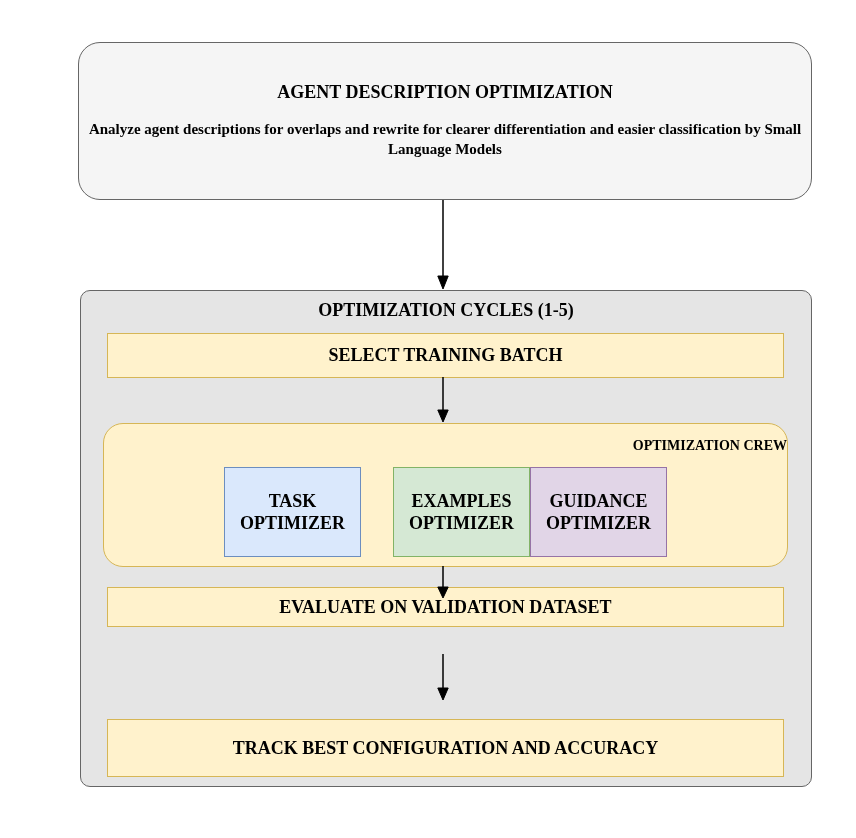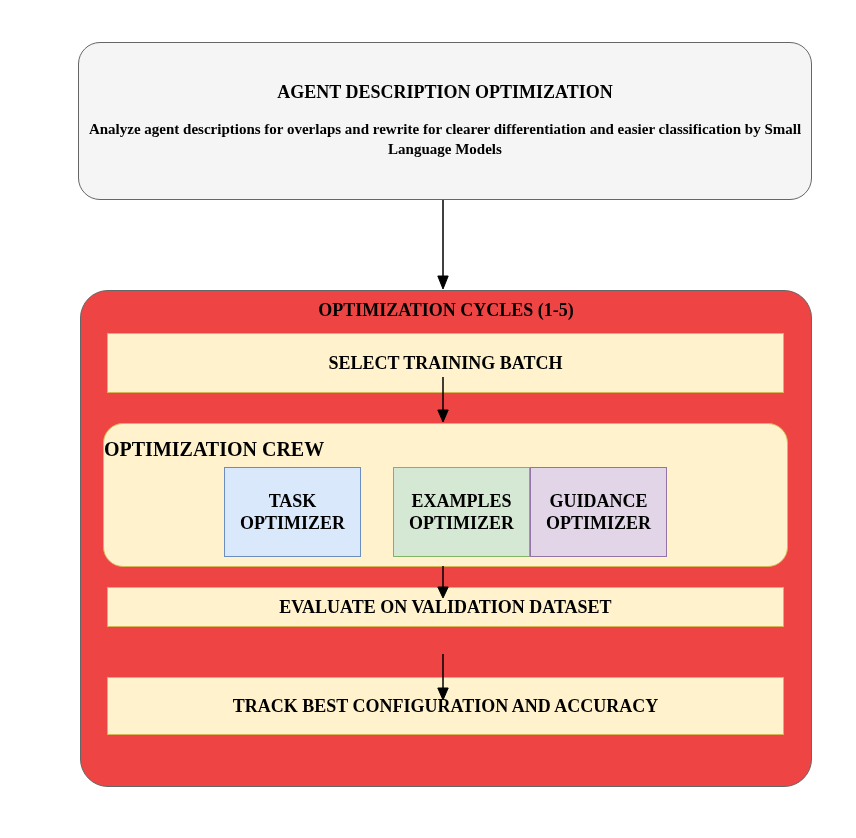--- a/index.html
+++ b/index.html
@@ -47,23 +47,23 @@
     padding: 0 6px;
     max-width: 726px;
   }
 
   
   .cycles {
     position: absolute;
     left: 80px; top: 290px;
     width: 732px; height: 497px;
     box-sizing: border-box;
-    background: #ef4444;
+    background: #e5e5e5;
     border: 1.5px solid #666666;
-    border-radius: 28px;
+    border-radius: 10px;
   }
   .cycles-title {
     position: absolute;
     left: 0; top: 9px;
     width: 100%;
     text-align: center;
     font-size: 18px;
   }
 
   
@@ -73,40 +73,40 @@
     width: 677px;
     box-sizing: border-box;
     background: #fff2cc;
     border: 1.5px solid #d6b656;
     display: flex;
     align-items: center;
     justify-content: center;
     text-align: center;
     font-size: 18px;
   }
-  .step.select   { top: 42px;  height: 60px; }
+  .step.select   { top: 42px;  height: 45px; }
   .step.evaluate { top: 296px; height: 40px; }
-  .step.track    { top: 386px; height: 58px; }
+  .step.track    { top: 428px; height: 58px; }
 
   
   .crew {
     position: absolute;
     left: 22px; top: 132px;
     width: 685px; height: 144px;
     box-sizing: border-box;
     background: #fff2cc;
     border: 1.5px solid #d6b656;
     border-radius: 20px;
   }
   .crew-title {
     position: absolute;
     left: 0; top: 14px;
     width: 100%;
-    text-align: left;
-    font-size: 20px;
+    text-align: right;
+    font-size: 14px;
   }
   .crew-row {
     position: absolute;
     left: 0; top: 43px;
     width: 100%; height: 90px;
     display: flex;
     justify-content: center;
     align-items: stretch;
   }
   .opt-box {

